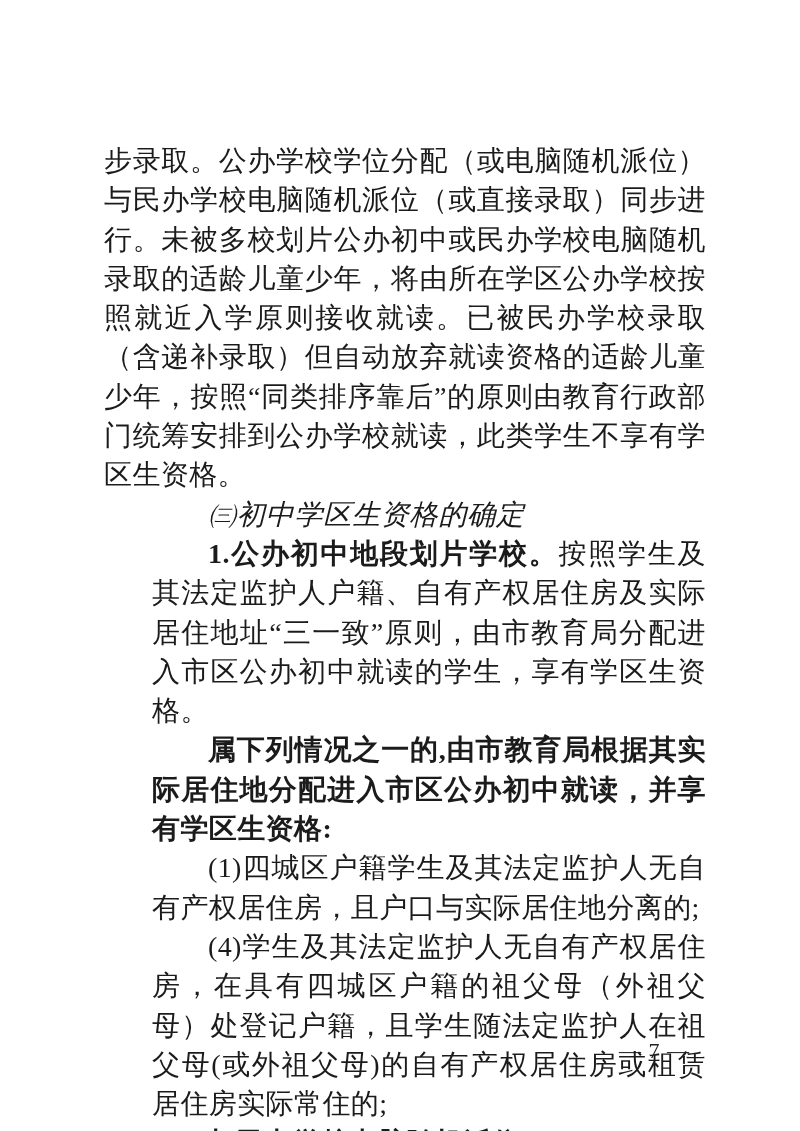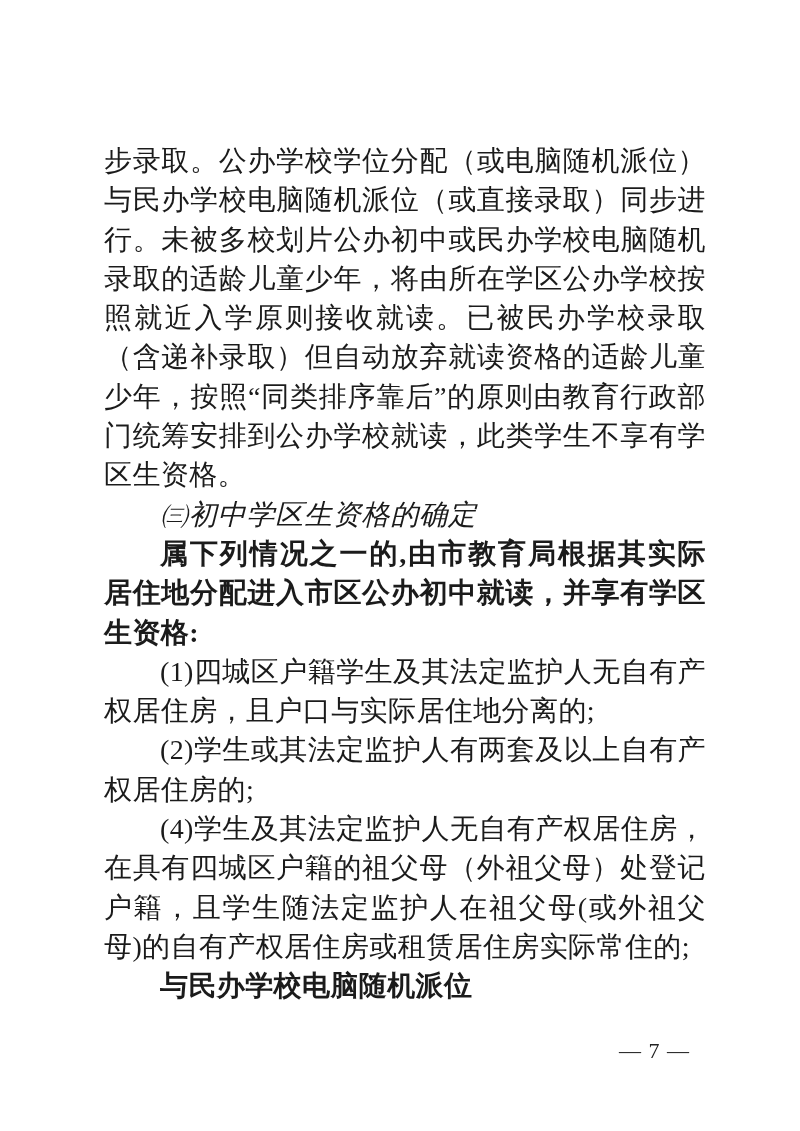--- a/index.html
+++ b/index.html
@@ -25,20 +25,21 @@
     text-align: justify;
     text-justify: inter-character;
     letter-spacing: 0.4px;
   }
   .para {
     margin: 0;
     padding: 0;
   }
   .indent {
     text-indent: 2em;
+    margin-left: 48px;
   }
   .bold {
     font-weight: bold;
   }
   .kai {
     font-style: italic;
     letter-spacing: 0.8px;
   }
   .page-number {
     position: absolute;
@@ -51,26 +52,26 @@
 </style>
 </head>
 <body>
 
 <div class="doc">
 
   <p class="para"><span>步录取。公办学校学位分配（或电脑随机派位）与民办学校电脑随机派位（或直接录取）同步进行。未被多校划片公办初中或民办学校电脑随机录取的适龄儿童少年，将由所在学区公办学校按照就近入学原则接收就读。已被民办学校录取（含递补录取）但自动放弃就读资格的适龄儿童少年，按照“同类排序靠后”的原则由教育行政部门统筹安排到公办学校就读，此类学生不享有学区生资格。</span></p>
 
   <p class="para indent kai"><span>㈢初中学区生资格的确定</span></p>
 
+  <p class="para indent"><span class="bold">1.公办初中地段划片学校。</span><span>按照学生及其法定监护人户籍、自有产权居住房及实际居住地址“三一致”原则，由市教育局分配进入市区公办初中就读的学生，享有学区生资格。</span></p>
 
   <p class="para indent bold"><span>属下列情况之一的,由市教育局根据其实际居住地分配进入市区公办初中就读，并享有学区生资格:</span></p>
 
   <p class="para indent"><span>(1)四城区户籍学生及其法定监护人无自有产权居住房，且户口与实际居住地分离的;</span></p>
 
-  <p class="para indent"><span>(2)学生或其法定监护人有两套及以上自有产权居住房的;</span></p>
 
   <p class="para indent"><span>(4)学生及其法定监护人无自有产权居住房，在具有四城区户籍的祖父母（外祖父母）处登记户籍，且学生随法定监护人在祖父母(或外祖父母)的自有产权居住房或租赁居住房实际常住的;</span></p>
 
 
   <p class="para indent bold"><span>与民办学校电脑随机派位</span></p>
 
 
 </div>
 
 <div class="page-number">— 7 —</div>

